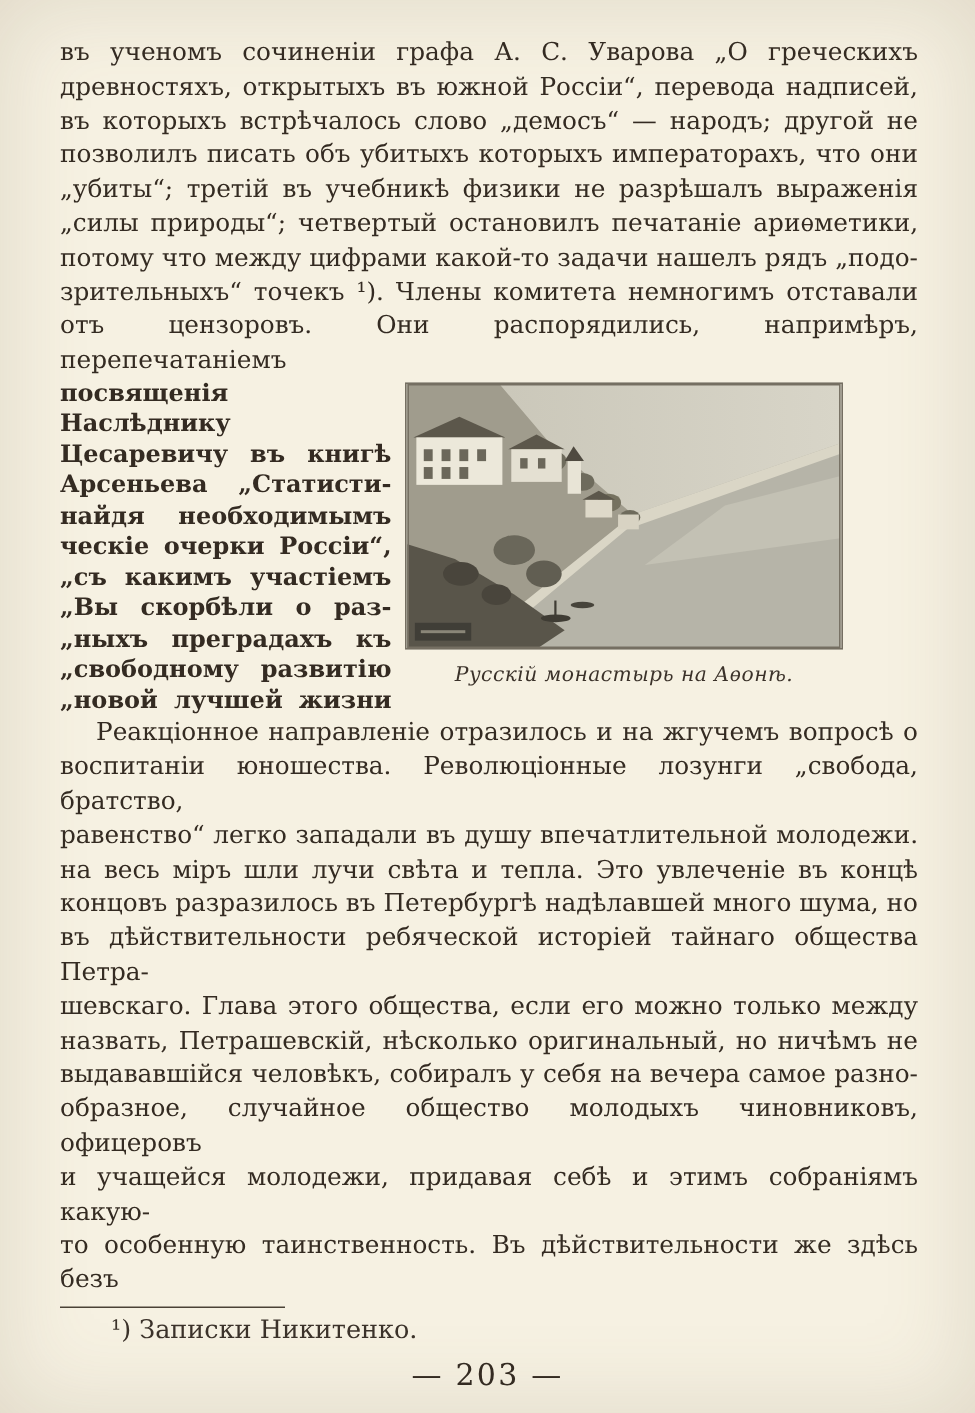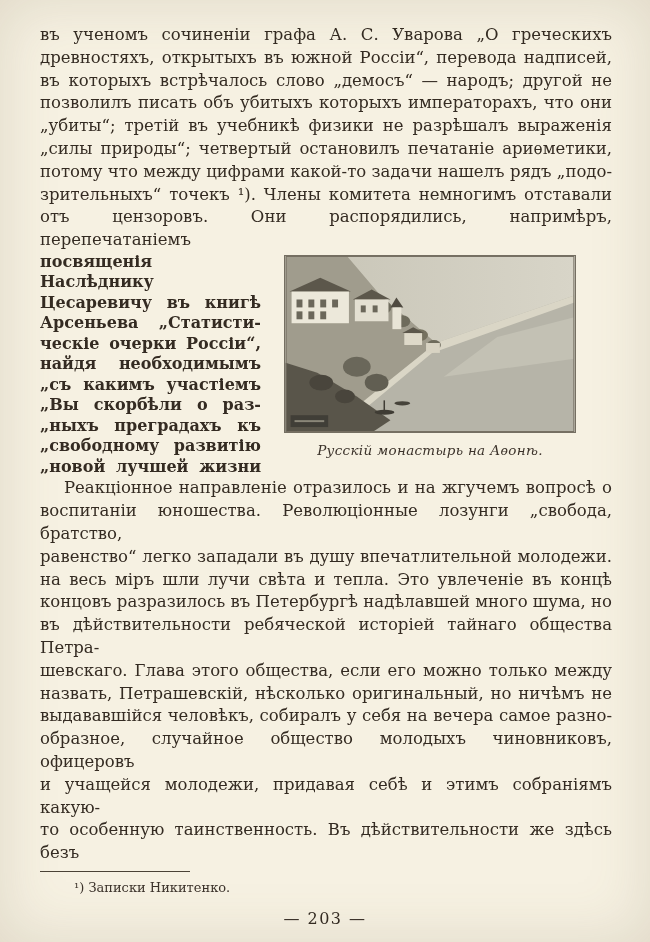--- a/index.html
+++ b/index.html
@@ -19,41 +19,41 @@
     font-size:16.5px;
     line-height:22.8px;
     text-align:justify;
     text-align-last:justify;
   }
   .line.last { text-align-last:left; }
   .line.indent { text-indent:24px; }
   .wrap { display:flex; align-items:flex-start; }
   .left-col { width:221px; }
   .left-col .line { font-size:16px; line-height:20.5px;font-weight:bold; }
-  .figure { width:292px; margin-left:23px; margin-top:3px; }
+  .figure { width:292px; margin-left:9px; margin-top:3px; }
   .photo-frame {
     width:292px; height:178px;
     border:1px solid #756f62;
     background:#cfccbf;
     line-height:0;
   }
   .caption {
     margin-top:9px;
     font-size:13.5px;
     font-style:italic;
     text-align:center;
     letter-spacing:.3px;
     color:#3b322a;
   }
   .footnotes { position:absolute; left:40px; bottom:46px; }
   .fn-rule { width:150px; border-top:1px solid #4a4236; margin-bottom:7px; }
-  .footnote { font-size:13px; line-height:17.5px; padding-left:34px; color:#3b322a;text-align:right; }
+  .footnote { font-size:17px; line-height:17.5px; padding-left:34px; color:#3b322a;text-align:right; }
   .pagenum {
     position:absolute; bottom:14px; left:0; width:100%;
-    text-align:center; font-size:16px; letter-spacing:1.5px; color:#342b22;
+    text-align:center; font-size:20px; letter-spacing:1.5px; color:#342b22;
   }
 </style>
 </head>
 <body>
 
 <div class="page">
 
   <div class="para">
     <div class="line">въ ученомъ сочиненіи графа А. С. Уварова „О греческихъ</div>
     <div class="line">древностяхъ, открытыхъ въ южной Россіи“, перевода надписей,</div>
@@ -64,22 +64,22 @@
     <div class="line">потому что между цифрами какой-то задачи нашелъ рядъ „подо-</div>
     <div class="line">зрительныхъ“ точекъ ¹). Члены комитета немногимъ отставали</div>
     <div class="line">отъ цензоровъ. Они распорядились, напримѣръ, перепечатаніемъ</div>
   </div>
 
   <div class="wrap">
     <div class="left-col">
       <div class="line">посвященія Наслѣднику</div>
       <div class="line">Цесаревичу въ книгѣ</div>
       <div class="line">Арсеньева „Статисти-</div>
+      <div class="line">найдя необходимымъ</div>
       <div class="line">ческіе очерки Россіи“,</div>
-      <div class="line">найдя необходимымъ</div>
       <div class="line">„съ какимъ участіемъ</div>
       <div class="line">„Вы скорбѣли о раз-</div>
       <div class="line">„ныхъ преградахъ къ</div>
       <div class="line">„свободному развитію</div>
       <div class="line">„новой лучшей жизни</div>
     </div>
 
     <figure class="figure">
       <div class="photo-frame">
         <svg viewBox="0 0 292 178" width="290" height="176">

